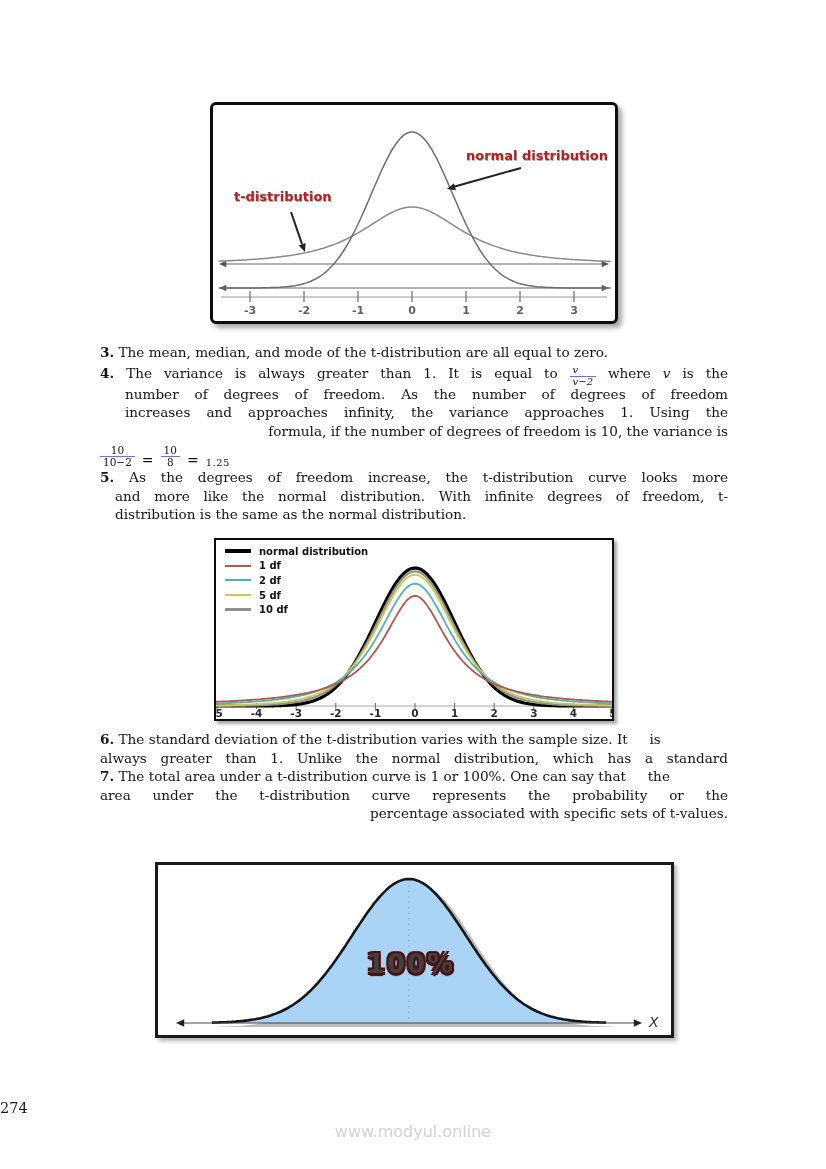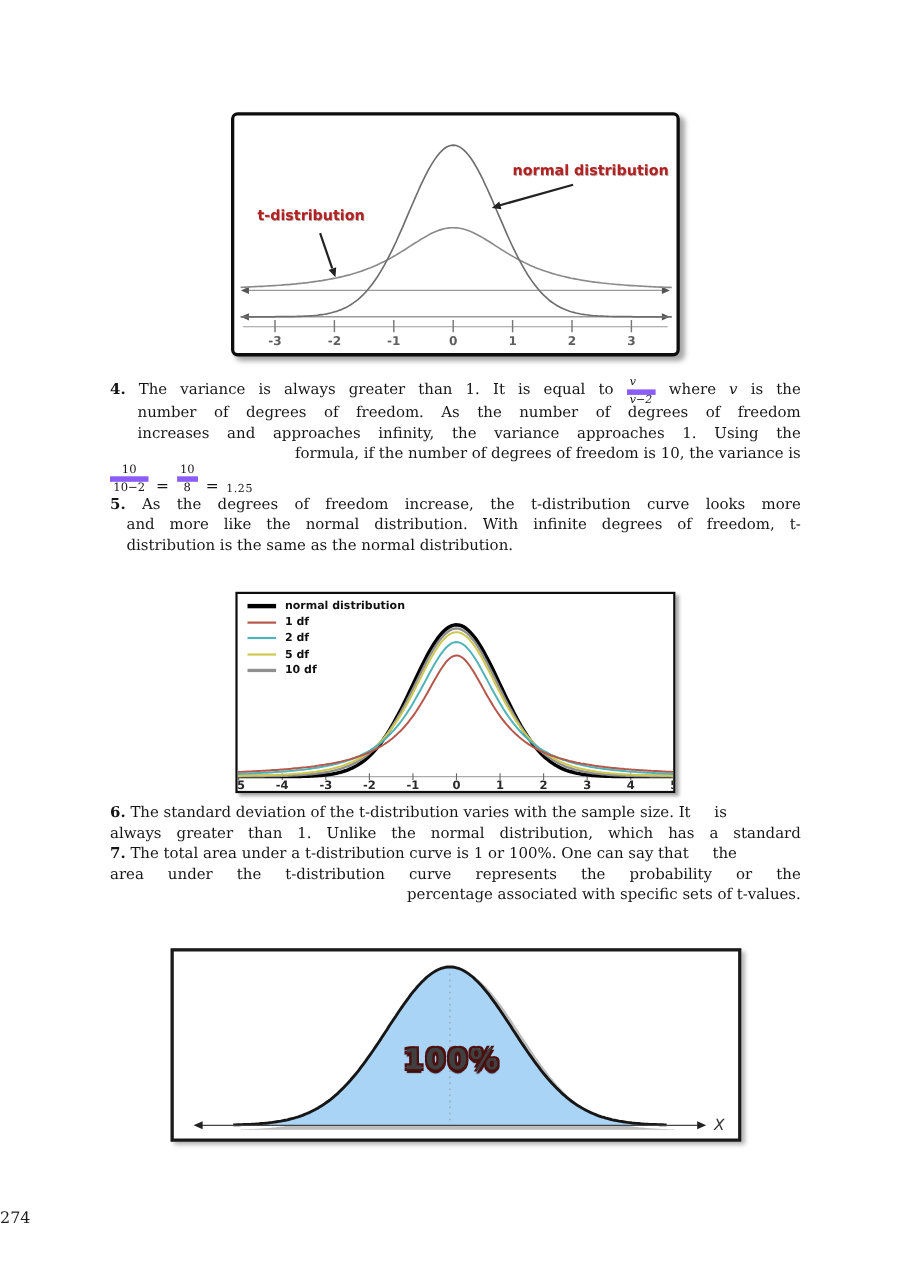--- a/index.html
+++ b/index.html
@@ -43,21 +43,21 @@
   .jst{text-align:justify;text-align-last:justify;white-space:normal;
        height:18.5px;line-height:18.5px;overflow:visible;}
   .tall{height:23px;line-height:23px;}
   .ind25{padding-left:25px;text-align:right;}
   .ind15{padding-left:15px;}
   .num{font-weight:bold;}
 
   .frac{display:inline-block;vertical-align:-7px;text-align:center;line-height:1.05;
         font-size:10px;font-style:italic;}
   .frac .fn{display:block;padding:0 3px;}
-  .frac .fd{display:block;border-top:5px solid #8b5cf6;padding:0 3px;}
+  .frac .fd{display:block;border-top:1px solid #8b5cf6;padding:0 3px;}
   .formula{height:27px;display:flex;align-items:flex-end;margin-top:1px;}
   .formula .frac{font-style:normal;font-size:10.5px;vertical-align:middle;}
   .formula .eq{margin:0 7px;font-size:14px;}
   .formula .result{font-size:10px;letter-spacing:.5px;}
   .ivar{font-style:italic;}
 
   
   .pagenum{position:absolute;left:0;top:1100px;width:826px;text-align:left;
            font-size:14.5px;color:#1c1c1c;}
   .footer-url{position:absolute;left:0;top:1122px;width:826px;text-align:center;
@@ -96,20 +96,21 @@
         <line x1="78" y1="107" x2="89" y2="139" stroke="#222" stroke-width="2"></line>
         <polygon points="92,147 85.7,140.5 92.6,138.0" fill="#222"></polygon>
         <line x1="308" y1="63" x2="240" y2="82" stroke="#222" stroke-width="2"></line>
         <polygon points="234,84 240.9,78.2 242.9,85.3" fill="#222"></polygon>
       </svg>
     <div class="chart-label t-label">t-distribution</div>
     <div class="chart-label n-label">normal distribution</div>
   </figure>
 
   <div class="tb tb1">
+    <div class="line"><span class="num">3.</span> <span>The mean, median, and mode of the t-distribution are all equal to zero.</span></div>
     <div class="jst tall"><span class="num">4.</span> <span>The variance is always greater than 1. It is equal to</span> <span class="frac"><span class="fn">v</span><span class="fd">v−2</span></span> <span>where</span> <span class="ivar">v</span> <span>is the</span></div>
     <div class="jst ind25">number of degrees of freedom. As the number of degrees of freedom</div>
     <div class="jst ind25">increases and approaches infinity, the variance approaches 1. Using the</div>
     <div class="line ind25">formula, if the number of degrees of freedom is 10, the variance is</div>
     <div class="formula">
       <span class="frac">
           <span class="fn">10</span>
           <span class="fd">10−2</span>
         </span>
       <span class="eq">=</span>
@@ -196,13 +197,14 @@
         <path d="M54.0,157.6L56.0,157.6L57.9,157.5L59.9,157.5L61.9,157.4L63.9,157.3L65.8,157.3L67.8,157.2L69.8,157.1L71.7,157.0L73.7,156.9L75.7,156.7L77.6,156.6L79.6,156.4L81.6,156.3L83.5,156.1L85.5,155.9L87.5,155.6L89.5,155.4L91.4,155.1L93.4,154.8L95.4,154.5L97.3,154.2L99.3,153.8L101.3,153.4L103.3,153.0L105.2,152.5L107.2,152.0L109.2,151.5L111.1,150.9L113.1,150.3L115.1,149.6L117.0,148.9L119.0,148.1L121.0,147.3L123.0,146.5L124.9,145.5L126.9,144.5L128.9,143.5L130.8,142.4L132.8,141.2L134.8,140.0L136.7,138.7L138.7,137.3L140.7,135.9L142.7,134.4L144.6,132.8L146.6,131.1L148.6,129.4L150.5,127.5L152.5,125.6L154.5,123.7L156.4,121.6L158.4,119.5L160.4,117.3L162.3,115.0L164.3,112.7L166.3,110.3L168.3,107.8L170.2,105.2L172.2,102.6L174.2,99.9L176.1,97.2L178.1,94.4L180.1,91.6L182.1,88.7L184.0,85.8L186.0,82.9L188.0,79.9L189.9,76.9L191.9,73.9L193.9,70.9L195.8,67.8L197.8,64.8L199.8,61.8L201.8,58.9L203.7,55.9L205.7,53.0L207.7,50.1L209.6,47.3L211.6,44.6L213.6,41.9L215.5,39.3L217.5,36.8L219.5,34.4L221.4,32.1L223.4,29.9L225.4,27.8L227.4,25.9L229.3,24.0L231.3,22.3L233.3,20.8L235.2,19.4L237.2,18.2L239.2,17.1L241.2,16.1L243.1,15.4L245.1,14.8L247.1,14.3L249.0,14.1L251.0,14.0L253.0,14.1L254.9,14.3L256.9,14.8L258.9,15.4L260.9,16.1L262.8,17.1L264.8,18.2L266.8,19.4L268.7,20.8L270.7,22.3L272.7,24.0L274.6,25.9L276.6,27.8L278.6,29.9L280.6,32.1L282.5,34.4L284.5,36.8L286.5,39.3L288.4,41.9L290.4,44.6L292.4,47.3L294.3,50.1L296.3,53.0L298.3,55.9L300.3,58.9L302.2,61.8L304.2,64.8L306.2,67.8L308.1,70.9L310.1,73.9L312.1,76.9L314.0,79.9L316.0,82.9L318.0,85.8L319.9,88.7L321.9,91.6L323.9,94.4L325.9,97.2L327.8,99.9L329.8,102.6L331.8,105.2L333.7,107.8L335.7,110.3L337.7,112.7L339.6,115.0L341.6,117.3L343.6,119.5L345.6,121.6L347.5,123.7L349.5,125.6L351.5,127.5L353.4,129.4L355.4,131.1L357.4,132.8L359.4,134.4L361.3,135.9L363.3,137.3L365.3,138.7L367.2,140.0L369.2,141.2L371.2,142.4L373.1,143.5L375.1,144.5L377.1,145.5L379.1,146.5L381.0,147.3L383.0,148.1L385.0,148.9L386.9,149.6L388.9,150.3L390.9,150.9L392.8,151.5L394.8,152.0L396.8,152.5L398.8,153.0L400.7,153.4L402.7,153.8L404.7,154.2L406.6,154.5L408.6,154.8L410.6,155.1L412.5,155.4L414.5,155.6L416.5,155.9L418.4,156.1L420.4,156.3L422.4,156.4L424.4,156.6L426.3,156.7L428.3,156.9L430.3,157.0L432.2,157.1L434.2,157.2L436.2,157.3L438.1,157.3L440.1,157.4L442.1,157.5L444.1,157.5L446.0,157.6L448.0,157.6" fill="none" stroke="#161616" stroke-width="2.6"></path>
         <line x1="22" y1="158" x2="480" y2="158" stroke="#444" stroke-width="1.2"></line>
         <polygon points="18,158 26.2,154.3 26.2,161.7" fill="#222"></polygon>
         <polygon points="484,158 475.8,161.7 475.8,154.3" fill="#222"></polygon>
         <text x="491" y="162" font-size="14" font-style="italic" font-family="&quot;DejaVu Serif&quot;,serif" fill="#333">X</text>
       </svg>
     <div class="area-label">100%</div>
   </figure>
 
   <div class="pagenum">274</div>
+  <div class="footer-url">www.modyul.online</div>
 </div>
 
 </body></html>

